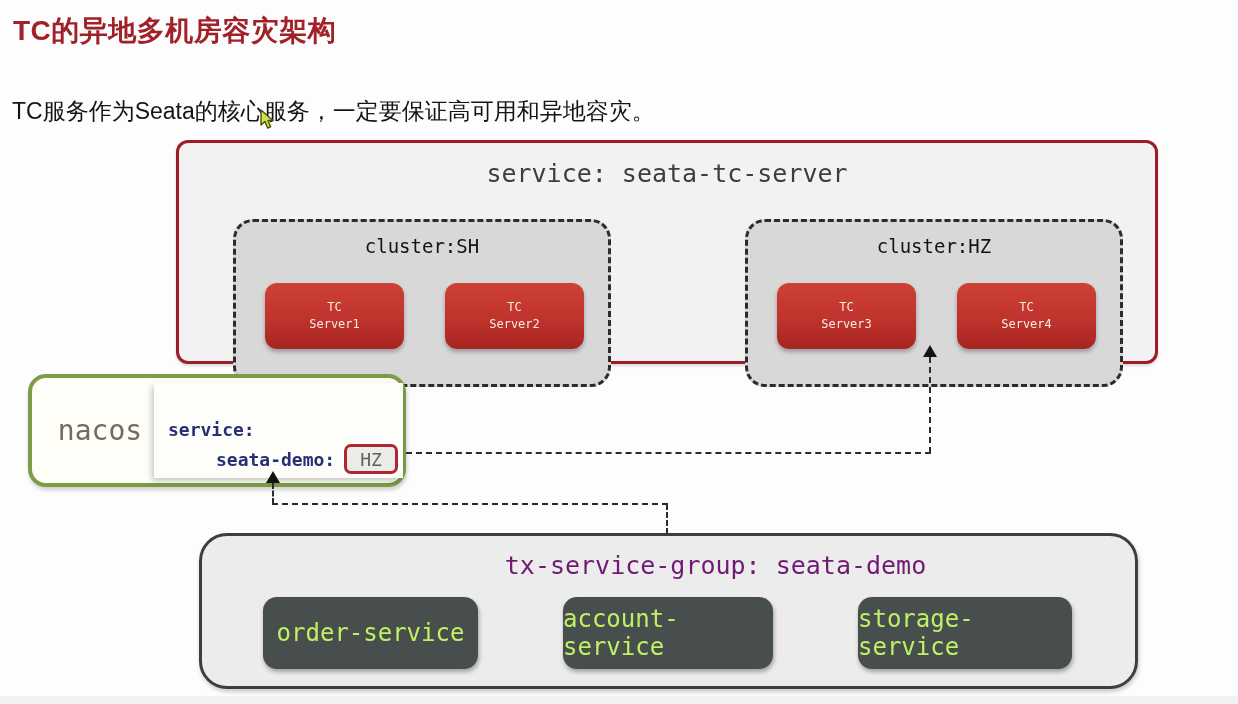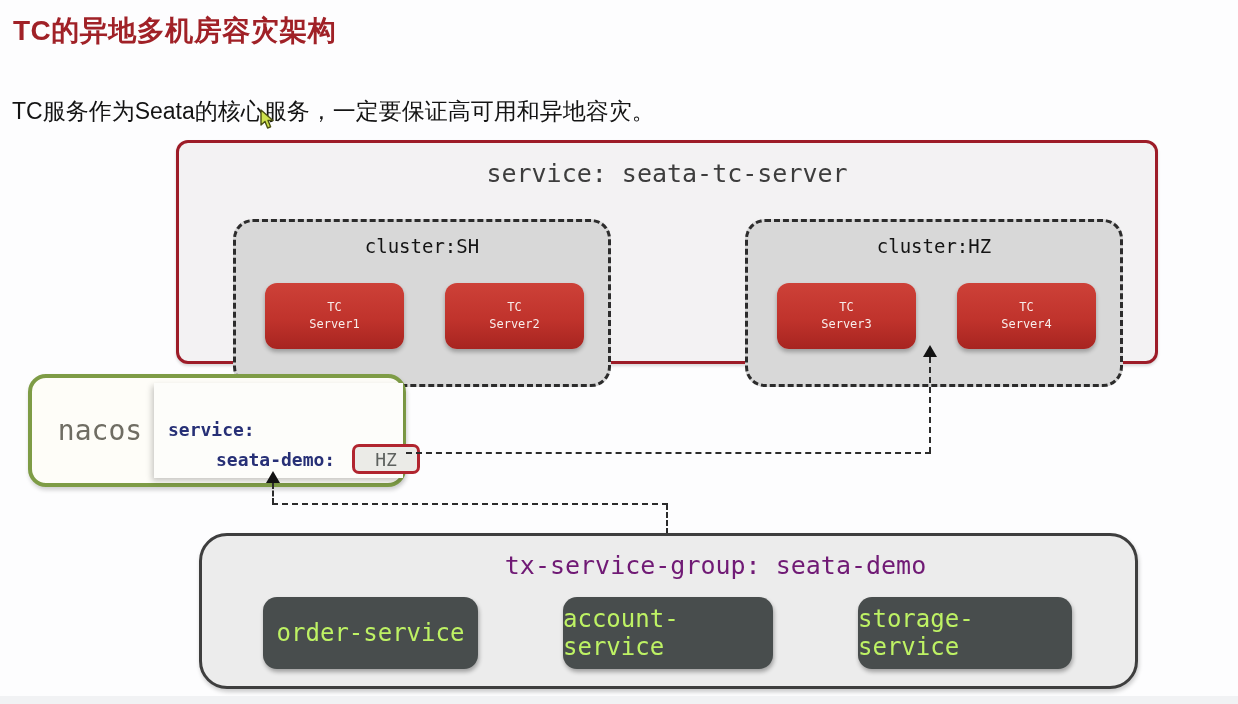--- a/index.html
+++ b/index.html
@@ -75,24 +75,24 @@
     background: #fdfdfa;
     box-shadow: -2px 3px 6px rgba(0,0,0,0.22);
     padding-top: 4px;
   }
   .config-line {
     font-size: 18px; font-weight: bold; color: #273076;
     line-height: 29px; white-space: pre;
   }
   .config-line.l1 { padding-left: 14px; margin-top: 28px; }
   .config-line.l2 { padding-left: 38px; }
-  .config-line.l3 { padding-left: 62px; display: flex; align-items: center; gap: 8px; }
+  .config-line.l3 { padding-left: 62px; display: flex; align-items: center; }
   .hz-badge {
     display: inline-flex; align-items: center; justify-content: center;
-    margin-left: 9px; height: 30px; padding: 0 20px;
+    margin-left: 9px; height: 30px; padding: 0 13px;
     background: #ebebe7;
     border: 3px solid #b1252f; border-radius: 7px;
     font-weight: normal; font-size: 18px; color: #5d615e;
     font-family: "DejaVu Sans Mono", monospace;
   }
 
   
   .service-group-box {
     position: absolute; left: 199px; top: 533px; width: 939px; height: 156px;
     background: #ececec;

